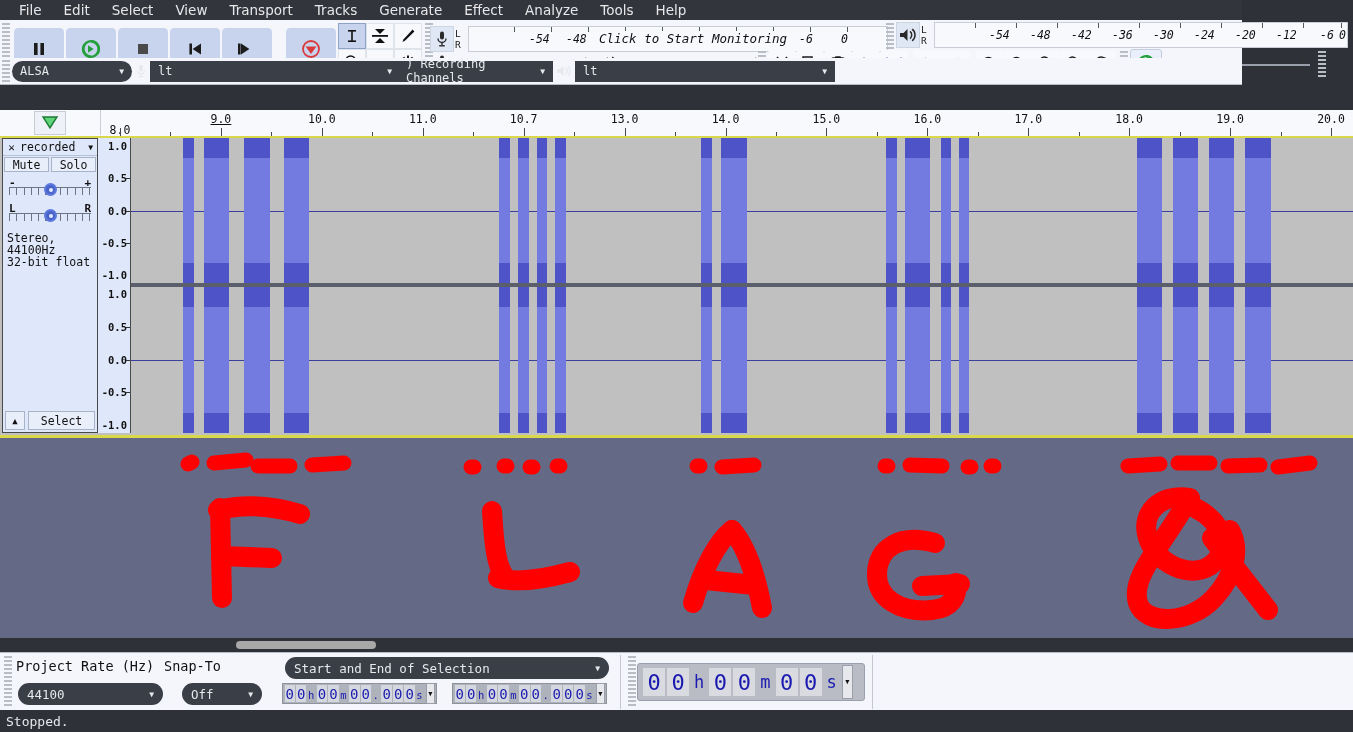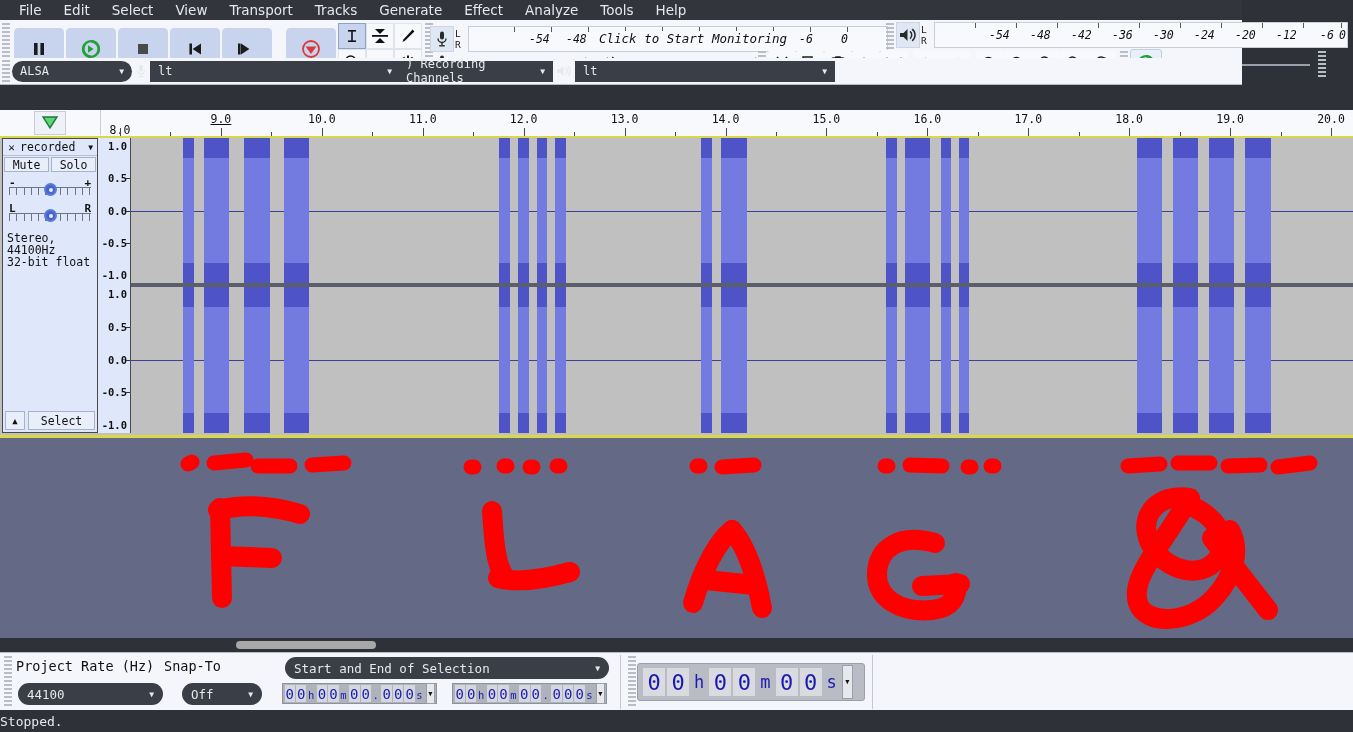--- a/index.html
+++ b/index.html
@@ -223,21 +223,21 @@
     background:#d9dbe0;color:#1a1ab0;font-size:22px;width:22px;height:28px;
     display:flex;align-items:center;justify-content:center;margin:0 1px;
   }
   .bigunit{color:#1a1ab0;font-size:17px;padding:0 4px;}
 
   
   .statusbar{
     position:absolute;left:0;top:710px;width:1353px;height:22px;background:#2e3138;
     display:flex;align-items:center;
   }
-  .statustext{color:#e8e8ea;font-size:13px;}
+  .statustext{color:#e8e8ea;font-size:13px;padding-left:6px;}
 </style>
 </head>
 <body>
 
 <div class="app">
 
   <div class="menubar">
     <div class="menuitem">File</div>
     <div class="menuitem">Edit</div>
     <div class="menuitem">Select</div>
@@ -632,21 +632,21 @@
         <div class="rtick" style="left: 170.458px; height: 4px;"></div>
         <div class="rlabel" style="left: 220.917px; text-decoration: underline;">9.0</div>
         <div class="rtick" style="left: 220.917px; height: 8px;"></div>
         <div class="rtick" style="left: 271.375px; height: 4px;"></div>
         <div class="rlabel" style="left: 321.833px;">10.0</div>
         <div class="rtick" style="left: 321.833px; height: 8px;"></div>
         <div class="rtick" style="left: 372.292px; height: 4px;"></div>
         <div class="rlabel" style="left: 422.75px;">11.0</div>
         <div class="rtick" style="left: 422.75px; height: 8px;"></div>
         <div class="rtick" style="left: 473.208px; height: 4px;"></div>
-        <div class="rlabel" style="left: 523.667px;">12.0</div>
+        <div class="rlabel" style="left: 523.667px;">10.7</div>
         <div class="rtick" style="left: 523.667px; height: 8px;"></div>
         <div class="rtick" style="left: 574.125px; height: 4px;"></div>
         <div class="rlabel" style="left: 624.583px;">13.0</div>
         <div class="rtick" style="left: 624.583px; height: 8px;"></div>
         <div class="rtick" style="left: 675.042px; height: 4px;"></div>
         <div class="rlabel" style="left: 725.5px;">14.0</div>
         <div class="rtick" style="left: 725.5px; height: 8px;"></div>
         <div class="rtick" style="left: 775.958px; height: 4px;"></div>
         <div class="rlabel" style="left: 826.417px;">15.0</div>
         <div class="rtick" style="left: 826.417px; height: 8px;"></div>

